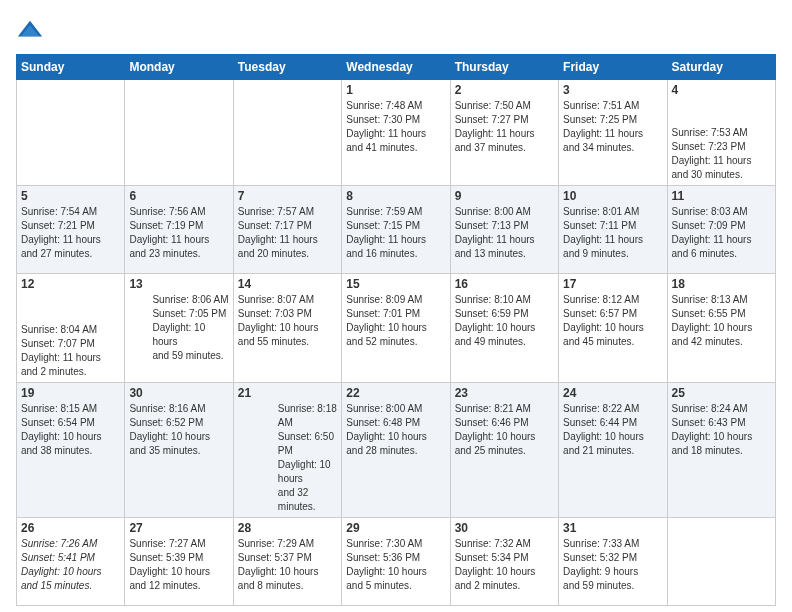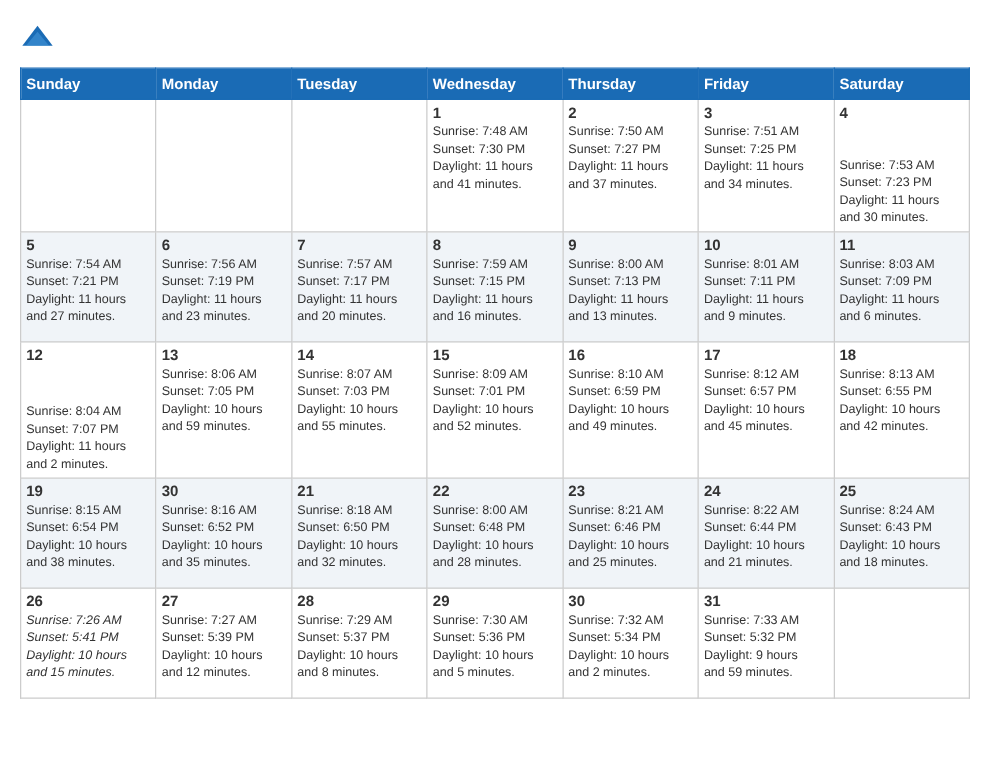--- a/index.html
+++ b/index.html
@@ -231,21 +231,21 @@
         <tr>
           <td>
             <span class="day-num">12</span>
             <div class="day-info" style="white-space: pre-line; margin-top: 32px;">Sunrise: 8:04 AM
 Sunset: 7:07 PM
 Daylight: 11 hours
 and 2 minutes.</div>
           </td>
           <td>
             <span class="day-num">13</span>
-            <div class="day-info" style="white-space: pre-line;">Sunrise: 8:06 AM
+            <div class="day-info" style="white-space: pre-line; margin-left: 23px;">Sunrise: 8:06 AM
 Sunset: 7:05 PM
 Daylight: 10 hours
 and 59 minutes.</div>
           </td>
           <td>
             <span class="day-num">14</span>
             <div class="day-info" style="white-space: pre-line;">Sunrise: 8:07 AM
 Sunset: 7:03 PM
 Daylight: 10 hours
 and 55 minutes.</div>
@@ -289,21 +289,21 @@
           </td>
           <td>
             <span class="day-num">30</span>
             <div class="day-info" style="white-space: pre-line;">Sunrise: 8:16 AM
 Sunset: 6:52 PM
 Daylight: 10 hours
 and 35 minutes.</div>
           </td>
           <td>
             <span class="day-num">21</span>
-            <div class="day-info" style="white-space: pre-line;">Sunrise: 8:18 AM
+            <div class="day-info" style="white-space: pre-line; margin-left: 40px;">Sunrise: 8:18 AM
 Sunset: 6:50 PM
 Daylight: 10 hours
 and 32 minutes.</div>
           </td>
           <td>
             <span class="day-num">22</span>
             <div class="day-info" style="white-space: pre-line;">Sunrise: 8:00 AM
 Sunset: 6:48 PM
 Daylight: 10 hours
 and 28 minutes.</div>

